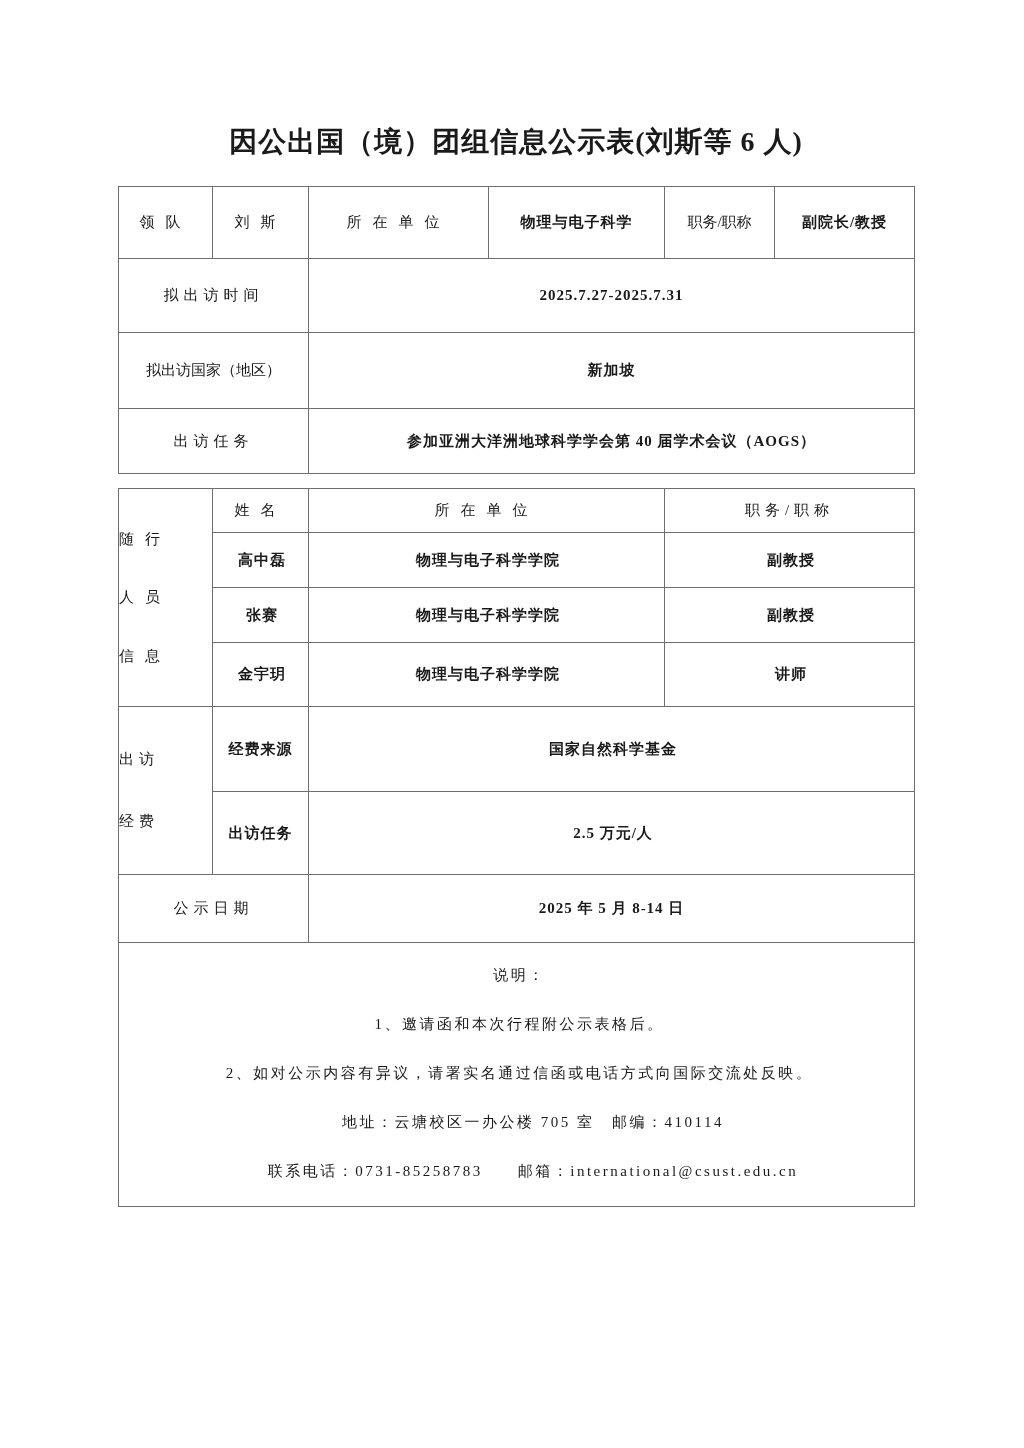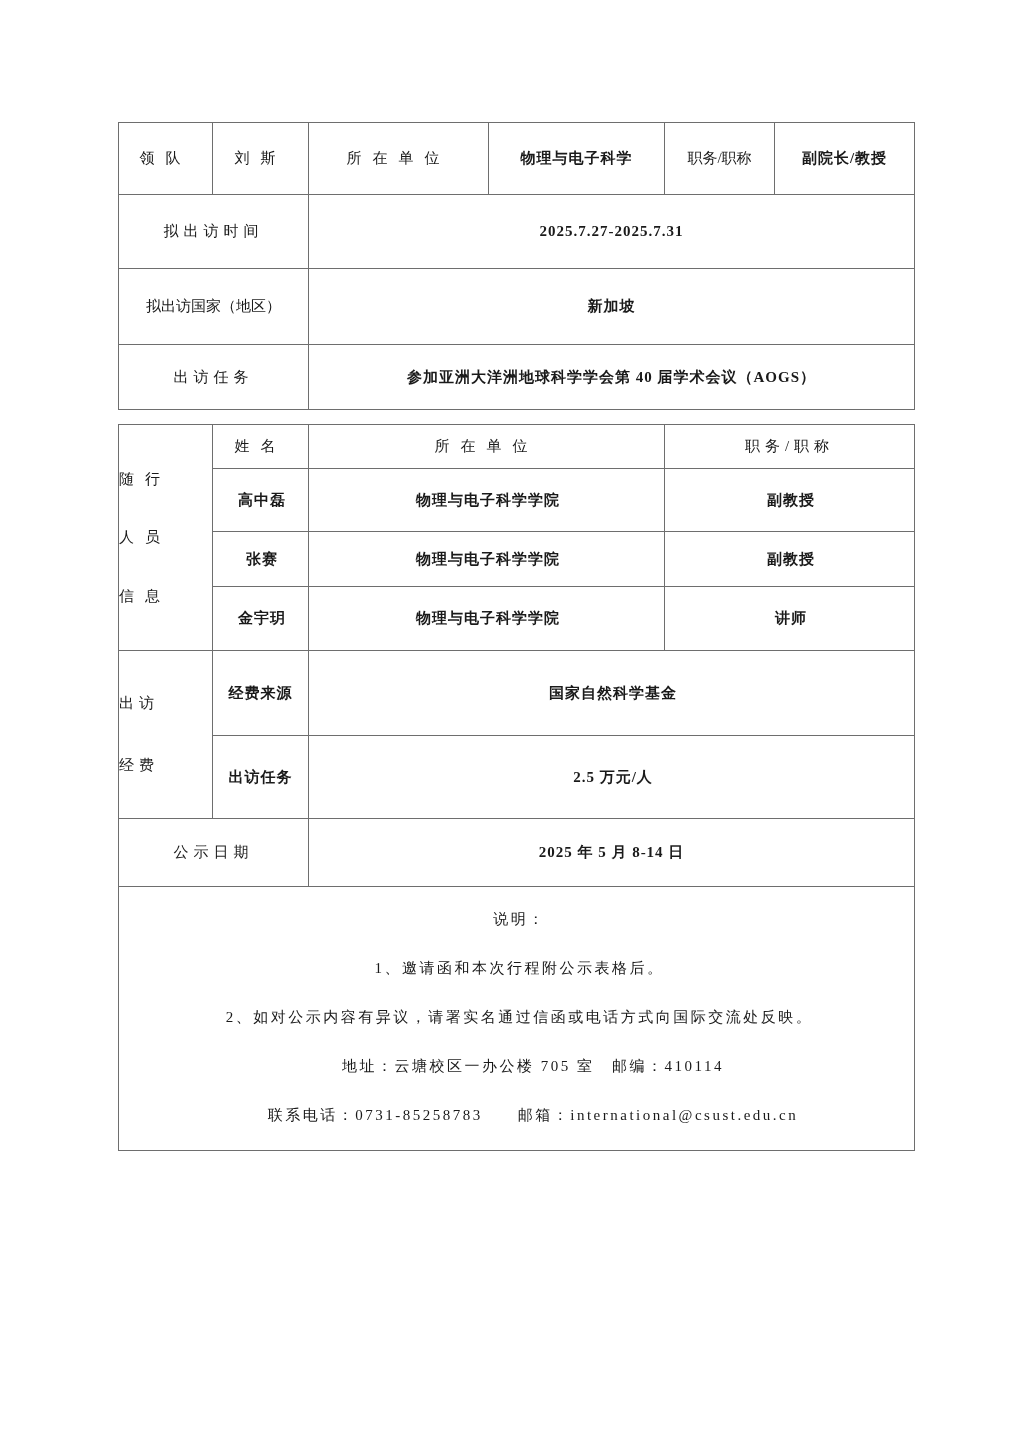--- a/index.html
+++ b/index.html
@@ -57,20 +57,21 @@
     letter-spacing: 2.5px;
   }
   .note-line { line-height: 49px; white-space: nowrap; }
   .note-line.indented { padding-left: 27px; }
 </style>
 </head>
 <body>
 
 <div class="page">
 
+  <div class="doc-title">因公出国（境）团组信息公示表(刘斯等 6 人)</div>
 
   <table class="main">
     <colgroup>
       <col style="width:94px">
         <col style="width:96px">
         <col style="width:180px">
       <col style="width:176px">
         <col style="width:110px">
         <col style="width:140px">
     </colgroup>
@@ -110,21 +111,21 @@
           <div class="ls-wide">随行</div>
           <div class="ls-wide">人员</div>
           <div class="ls-wide">信息</div>
         </div>
       </td>
       <td class="ls-wide">姓名</td>
       <td colspan="2" class="ls-wide">所在单位</td>
       <td colspan="2" class="ls-mid">职务/职称</td>
     </tr>
 
-    <tr style="height:63px">
+    <tr style="height:55px">
       <td class="left ls-sm">高中磊</td>
       <td colspan="2" class="left ls-sm">物理与电子科学学院</td>
       <td colspan="2" class="left ls-sm">副教授</td>
     </tr>
     <tr style="height:55px">
       <td class="left ls-sm">张赛</td>
       <td colspan="2" class="left ls-sm">物理与电子科学学院</td>
       <td colspan="2" class="left ls-sm">副教授</td>
     </tr>
     <tr style="height:64px">

